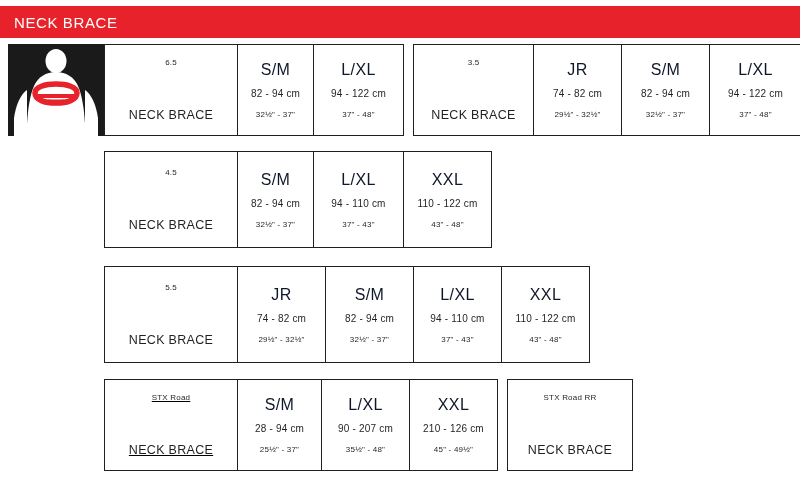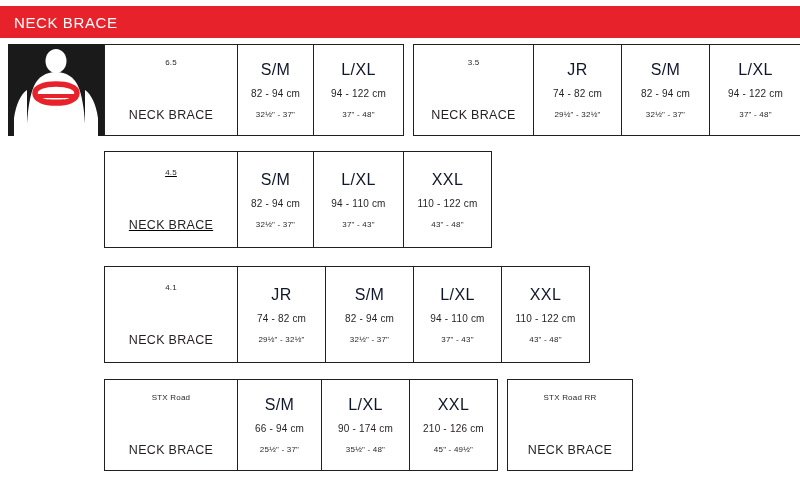--- a/index.html
+++ b/index.html
@@ -162,21 +162,21 @@
       <div class="cell" style="width:92px;">
         <div class="size-label">L/XL</div>
         <div class="size-cm">94 - 122 cm</div>
         <div class="size-in">37" - 48"</div>
       </div>
     </div>
   </div>
 
   <div class="row-group" style="left:104px; top:151px;">
     <div class="tbl" style="height:97px;">
-      <div class="cell namecell" style="width:132px;text-decoration:underline;">
+      <div class="cell namecell" style="width:132px;">
         <div class="name-small">4.5</div>
         <div class="name-big">NECK BRACE</div>
       </div>
       <div class="cell" style="width:76px;">
         <div class="size-label">S/M</div>
         <div class="size-cm">82 - 94 cm</div>
         <div class="size-in">32½" - 37"</div>
       </div>
       <div class="cell" style="width:90px;">
         <div class="size-label">L/XL</div>
@@ -187,21 +187,21 @@
         <div class="size-label">XXL</div>
         <div class="size-cm">110 - 122 cm</div>
         <div class="size-in">43" - 48"</div>
       </div>
     </div>
   </div>
 
   <div class="row-group" style="left:104px; top:266px;">
     <div class="tbl" style="height:97px;">
       <div class="cell namecell" style="width:132px;">
-        <div class="name-small">4.1</div>
+        <div class="name-small">5.5</div>
         <div class="name-big">NECK BRACE</div>
       </div>
       <div class="cell" style="width:88px;">
         <div class="size-label">JR</div>
         <div class="size-cm">74 - 82 cm</div>
         <div class="size-in">29½" - 32½"</div>
       </div>
       <div class="cell" style="width:88px;">
         <div class="size-label">S/M</div>
         <div class="size-cm">82 - 94 cm</div>
@@ -215,32 +215,32 @@
       <div class="cell" style="width:88px;">
         <div class="size-label">XXL</div>
         <div class="size-cm">110 - 122 cm</div>
         <div class="size-in">43" - 48"</div>
       </div>
     </div>
   </div>
 
   <div class="row-group" style="left:104px; top:379px;">
     <div class="tbl" style="height:92px;">
-      <div class="cell namecell" style="width:132px;">
+      <div class="cell namecell" style="width:132px;text-decoration:underline;">
         <div class="name-small">STX Road</div>
         <div class="name-big">NECK BRACE</div>
       </div>
       <div class="cell" style="width:84px;">
         <div class="size-label">S/M</div>
-        <div class="size-cm">66 - 94 cm</div>
+        <div class="size-cm">28 - 94 cm</div>
         <div class="size-in">25½" - 37"</div>
       </div>
       <div class="cell" style="width:88px;">
         <div class="size-label">L/XL</div>
-        <div class="size-cm">90 - 174 cm</div>
+        <div class="size-cm">90 - 207 cm</div>
         <div class="size-in">35½" - 48"</div>
       </div>
       <div class="cell" style="width:88px;">
         <div class="size-label">XXL</div>
         <div class="size-cm">210 - 126 cm</div>
         <div class="size-in">45" - 49½"</div>
       </div>
     </div>
 
     <div class="tbl" style="height:92px; margin-left:9px;">

